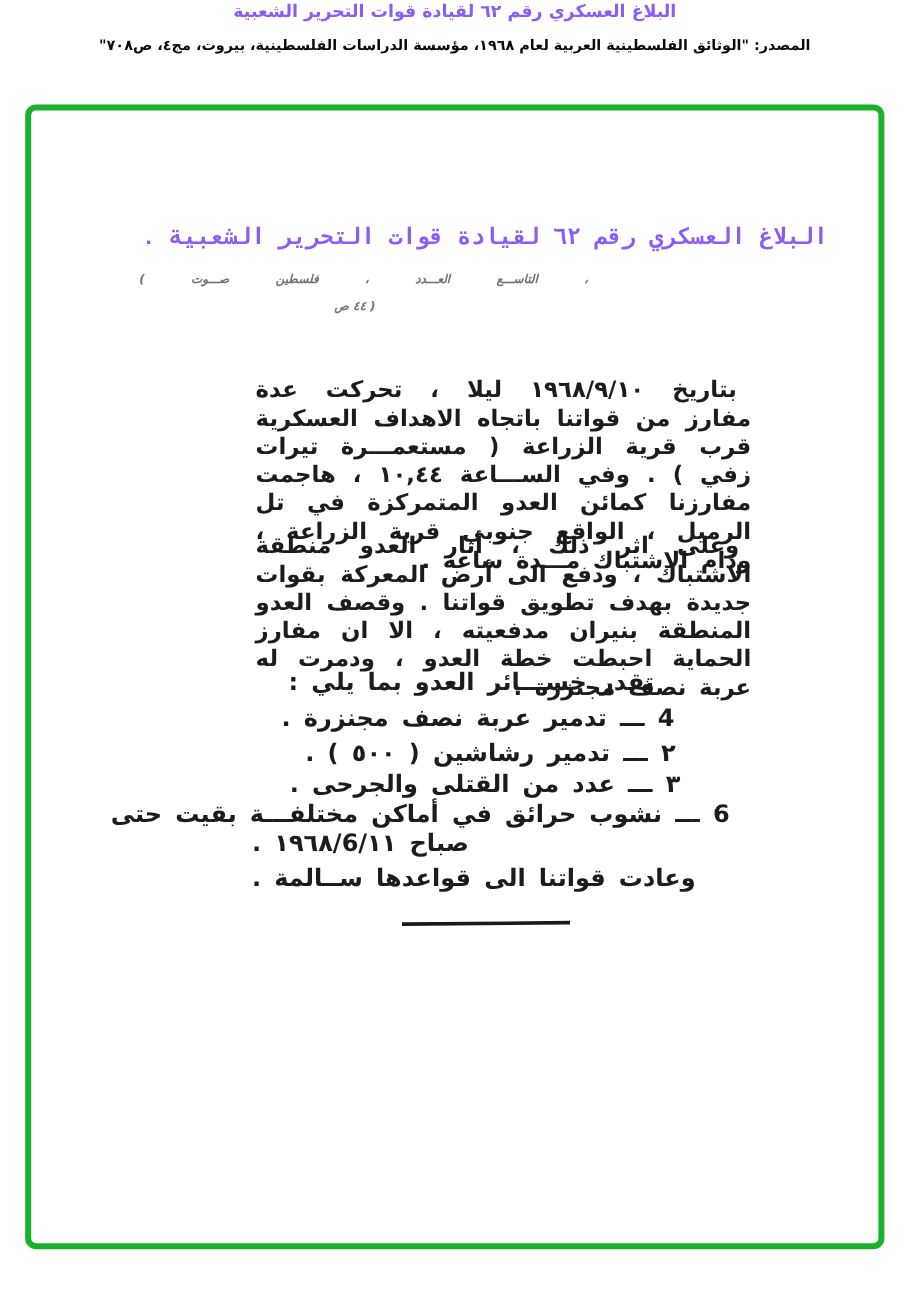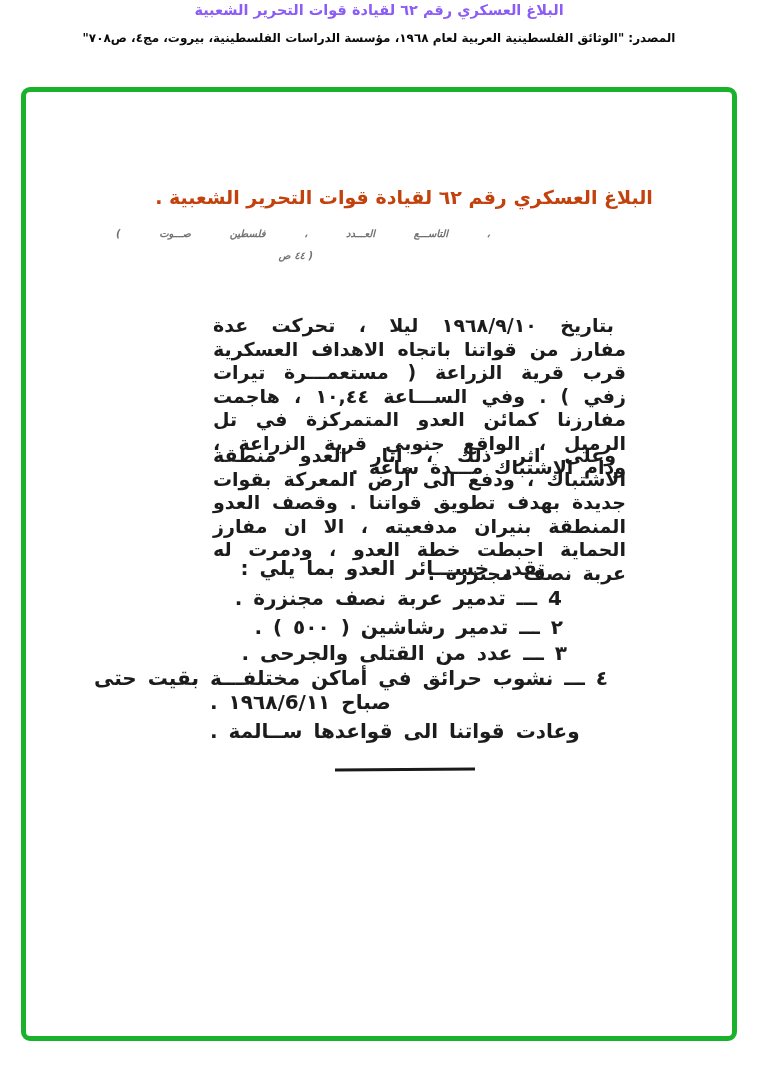--- a/index.html
+++ b/index.html
@@ -29,22 +29,23 @@
     background: #ffffff;
   }
   .sheet {
     position: relative; width: 100%; height: 100%;
     direction: rtl;
     color: #1c1c1c; font-weight: 700;
   }
   .doc-title {
     position: absolute; top: 94px; left: 50px; right: 0;
     text-align: center;
-    font-size: 19px; color: #c2410c;
+    font-size: 19px; color: #8b5cf6;
     letter-spacing: 0.2px;
+    font-family: Liberation Mono, monospace;
   }
   .citation {
     position: absolute; top: 131px; right: 242px; width: 374px;
     font-size: 10px; line-height: 21.5px; color: #737373; font-style: italic;
   }
   .cit-justify { text-align: justify; text-align-last: justify; }
   .cit-short  { text-align: right; padding-left: 0; padding-right: 177px; white-space: nowrap; }
   .para {
     position: absolute; width: 413px; right: 106px;
     font-size: 19px; line-height: 23.6px;
@@ -92,21 +93,21 @@
     <div class="para para2">وعلى اثر ذلك ، أنار العدو منطقة الاشتباك ، ودفع الى أرض المعركة بقوات جديدة بهدف تطويق قواتنا . وقصف العدو المنطقة بنيران مدفعيته ، الا ان مفارز الحماية احبطت خطة العدو ، ودمرت له عربة نصف مجنزرة .</div>
 
     <div class="single losses-intro">تقدر خســـائر العدو بما يلي :</div>
 
     <div class="single loss-1">4 ـــ تدمير عربة نصف مجنزرة .</div>
 
     <div class="single loss-2">٢ ـــ تدمير رشاشين ( ٥٠٠ ) .</div>
 
     <div class="single loss-3">٣ ـــ عدد من القتلى والجرحى .</div>
 
-    <div class="single loss-4">٤ ـــ نشوب حرائق في أماكن مختلفـــة بقيت حتى</div>
+    <div class="single loss-4">6 ـــ نشوب حرائق في أماكن مختلفـــة بقيت حتى</div>
 
     <div class="single sabah">صباح ١٩٦٨/6/١١ .</div>
 
     <div class="single closing">وعادت قواتنا الى قواعدها ســالمة .</div>
 
     <div class="sig-rule"></div>
 
   </div>
 </div>
 

